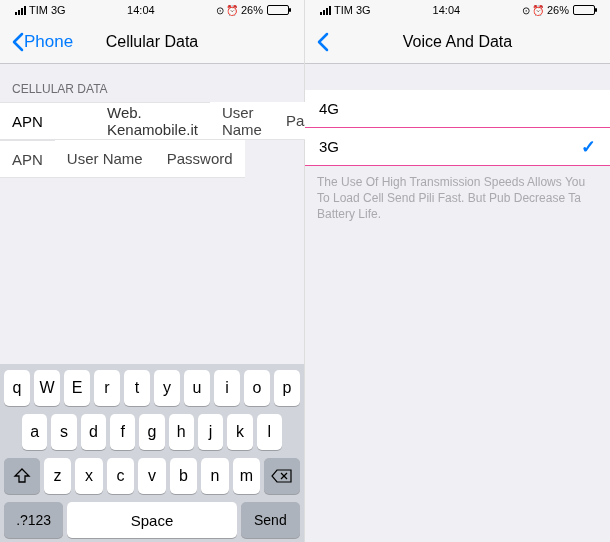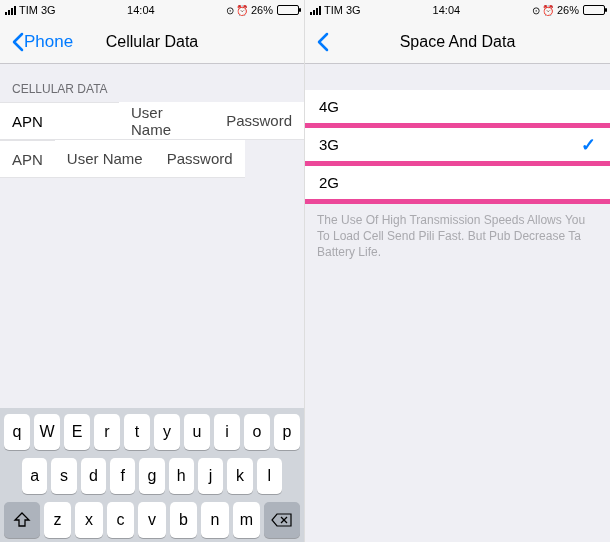--- a/index.html
+++ b/index.html
@@ -19,21 +19,21 @@
       background: #efeff4;
       position: relative;
     }
     .screen-left { border-right: 1px solid #ddd; }
     
     .status-bar {
       height: 20px;
       display: flex;
       align-items: center;
       justify-content: space-between;
-      padding: 0 5px;
+      padding: 0 15px;
       font-size: 11px;
       color: #000;
       background: #f7f7f7;
     }
     .status-left { display: flex; align-items: center; gap: 3px; }
     .status-right { display: flex; align-items: center; gap: 2px; }
     .signal-bars { display:inline-flex; align-items:flex-end; gap:1px; }
     .signal-bars span { width:2px; background:#000; display:inline-block;}
     .sb1{height:3px}.sb2{height:5px}.sb3{height:7px}.sb4{height:9px}
     .battery {
@@ -98,21 +98,21 @@
       color: #444;
     }
     
     .option-row {
       background: #fff;
       display: flex;
       align-items: center;
       justify-content: space-between;
       height: 38px;
       padding: 0 14px;
-      border-bottom: 5px solid #ec4899;
+      border-bottom: 1px solid #ec4899;
       font-size: 15px;
       color: #000;
     }
     .check-icon { color: #007aff; font-size: 18px; font-weight: bold; }
     .footer-text {
       font-size: 12px;
       color: #a9a9ae;
       padding: 8px 12px;
       line-height: 1.35;
     }
@@ -185,20 +185,21 @@
         </svg>
       <span>Phone</span>
     </div>
     <div class="nav-title">Cellular Data</div>
   </div>
 
   <div class="section-header">CELLULAR DATA</div>
   <div class="section-group">
     <div class="cell">
       <span class="cell-label">APN</span>
+      <span class="cell-value">Web. Kenamobile.it</span>
     </div>
     <div class="cell">
       <span class="cell-placeholder">User Name</span>
     </div>
     <div class="cell">
       <span class="cell-placeholder">Password</span>
     </div>
   </div>
 
   <div class="section-group">
@@ -253,20 +254,25 @@
       <div class="key">n</div>
       <div class="key">m</div>
       <div class="key key-del">
         <svg class="del-svg" viewBox="0 0 22 16">
             <path d="M6 2 L20 2 L20 14 L6 14 L1 8 Z" fill="none" stroke="#000" stroke-width="1.2"></path>
             <line x1="10" y1="5" x2="16" y2="11" stroke="#000" stroke-width="1.2"></line>
             <line x1="16" y1="5" x2="10" y2="11" stroke="#000" stroke-width="1.2"></line>
           </svg>
       </div>
     </div>
+    <div class="kb-row kb-row-bottom">
+      <div class="key key-123">.?123</div>
+      <div class="key key-space">Space</div>
+      <div class="key key-send">Send</div>
+    </div>
   </div>
 </div>
 
 <div class="screen">
   <div class="status-bar">
     <div class="status-left">
       <span class="signal-bars">
           <span class="sb1"></span>
           <span class="sb2"></span>
           <span class="sb3"></span>
@@ -283,30 +289,27 @@
       <span class="battery"><span class="battery-fill"></span></span>
     </div>
   </div>
 
   <div class="nav-bar">
     <div class="nav-back">
       <svg viewBox="0 0 12 20">
           <polyline points="10,2 2,10 10,18" fill="none" stroke="#007aff" stroke-width="2.5" stroke-linecap="round" stroke-linejoin="round"></polyline>
         </svg>
     </div>
-    <div class="nav-title">Space And Data</div>
+    <div class="nav-title">Voice And Data</div>
   </div>
 
   <div class="right-body">
     <div class="spacer-top"></div>
     <div class="option-row">
       <span>4G</span>
     </div>
     <div class="option-row">
       <span>3G</span>
       <span class="check-icon">✓</span>
     </div>
-    <div class="option-row">
-      <span>2G</span>
-    </div>
     <div class="footer-text">The Use Of High Transmission Speeds Allows You To Load Cell Send Pili Fast. But Pub Decrease Ta Battery Life.</div>
   </div>
 </div>
 
 </body></html>

